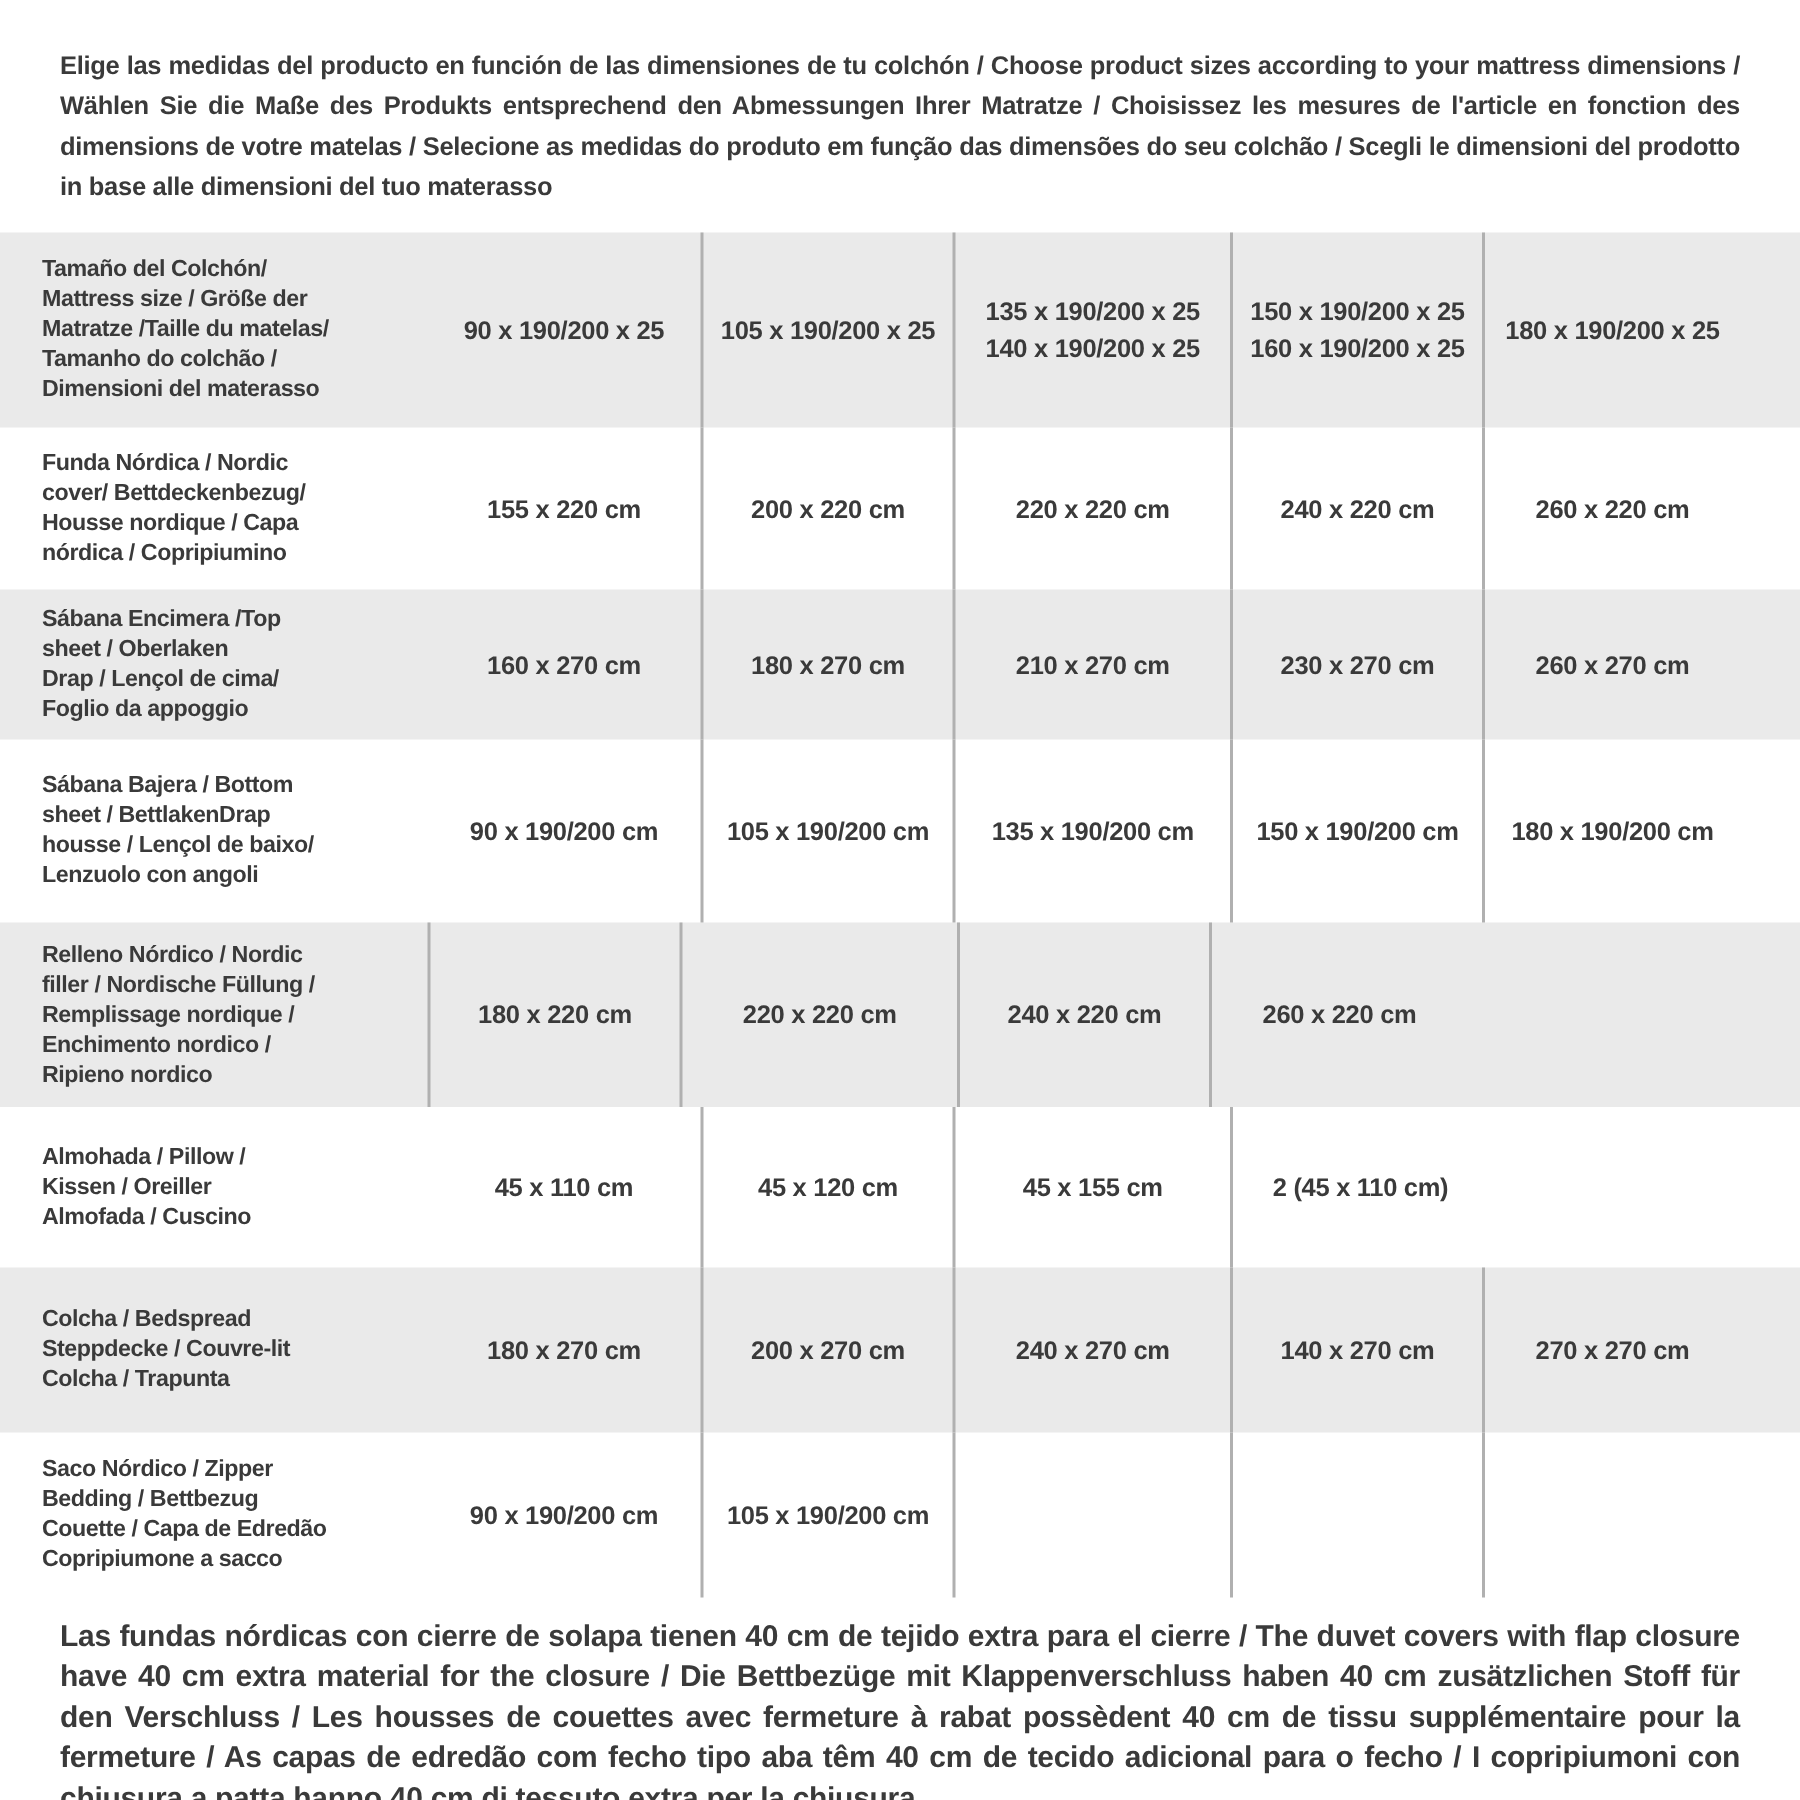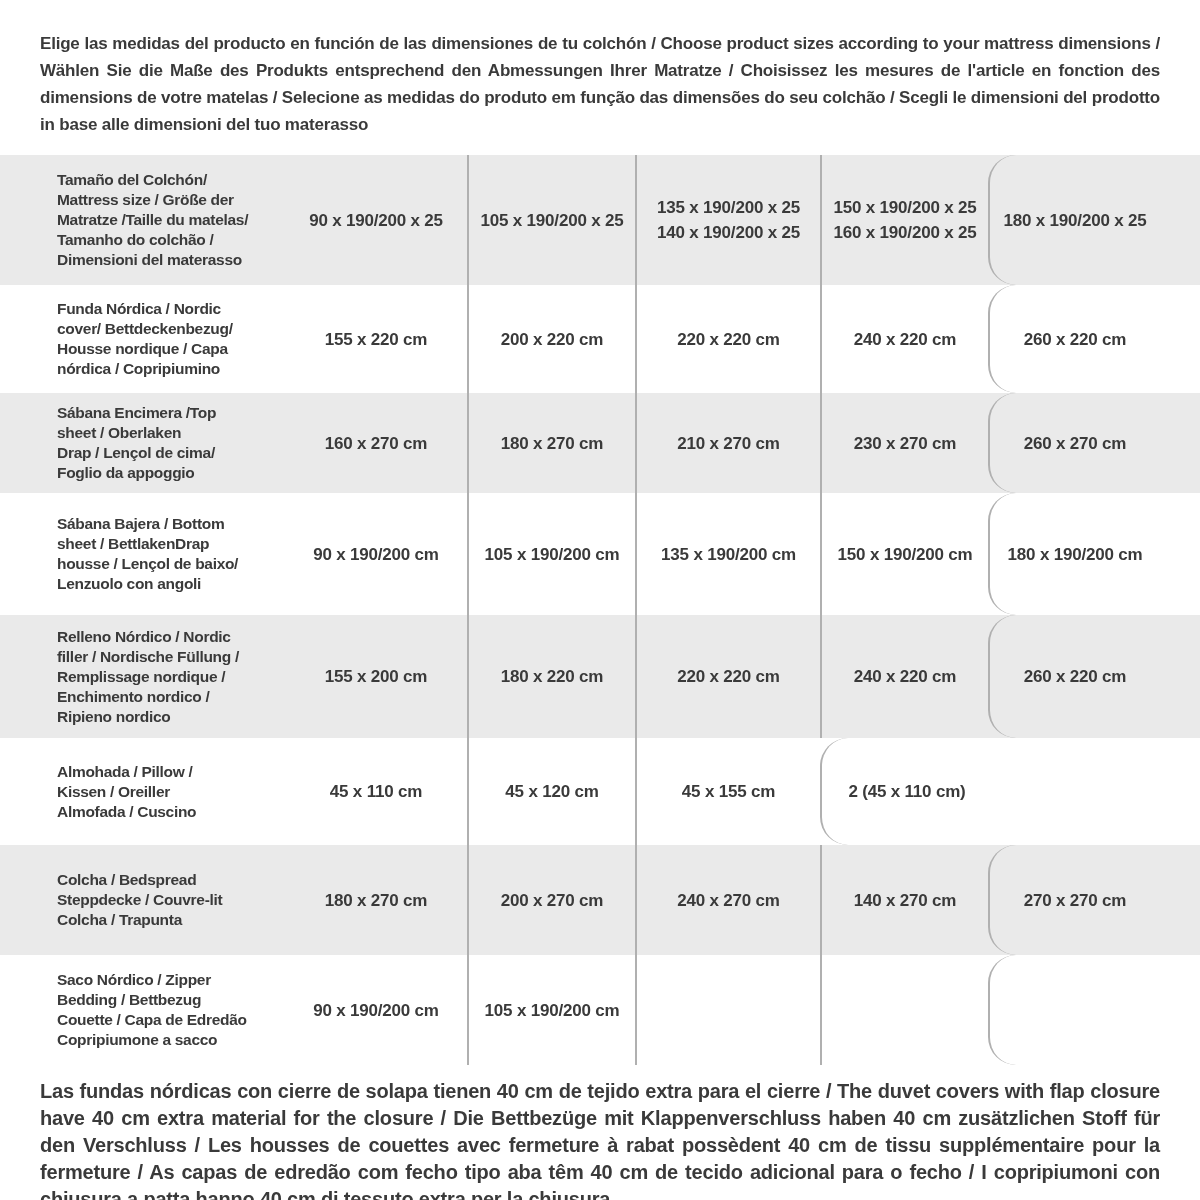--- a/index.html
+++ b/index.html
@@ -26,38 +26,38 @@
   .trow { display: flex; width: 1200px; }
   .trow.alt { background: #eaeaea; }
   .cell {
     display: flex;
     align-items: center;
     box-sizing: border-box;
     white-space: pre-line;
   }
   .cell-label {
     width: 285px;
-    padding-left: 57px;
+    padding-left: 28px;
     font-size: 15.5px;
     line-height: 20px;
     letter-spacing: -0.3px;
     text-align: left;
   }
   .cell-val {
     justify-content: center;
     text-align: center;
     font-size: 17px;
     line-height: 25px;
     letter-spacing: -0.2px;
   }
   .c2 { width: 182px; }
   .c3 { width: 168px; border-left: 2px solid #b0b0b0; }
   .c4 { width: 185px; border-left: 2px solid #b0b0b0; }
   .c5 { width: 168px; border-left: 2px solid #b0b0b0; }
-  .c6 { width: 212px; border-left: 2px solid #b0b0b0; padding-right: 40px; border-radius: 28px; }
+  .c6 { width: 212px; border-left: 2px solid #b0b0b0; padding-right: 40px; }
   .h-header  { height: 130px; }
   .h-funda   { height: 108px; }
   .h-encimera{ height: 100px; justify-content: space-between; }
   .h-bajera  { height: 122px; }
   .h-relleno { height: 123px; }
   .h-almohada{ height: 107px; }
   .h-colcha  { height: 110px; }
   .h-saco    { height: 110px; }
   .footnote {
     margin: 13px 40px 0 40px;
@@ -124,21 +124,20 @@
     <div class="cell cell-val c5">150 x 190/200 cm</div>
     <div class="cell cell-val c6">180 x 190/200 cm</div>
   </div>
 
   <div class="trow alt h-relleno">
     <div class="cell cell-label">Relleno Nórdico / Nordic
 filler / Nordische Füllung /
 Remplissage nordique /
 Enchimento nordico /
 Ripieno nordico</div>
-    <div class="cell cell-val c2">155 x 200 cm</div>
     <div class="cell cell-val c3">180 x 220 cm</div>
     <div class="cell cell-val c4">220 x 220 cm</div>
     <div class="cell cell-val c5">240 x 220 cm</div>
     <div class="cell cell-val c6">260 x 220 cm</div>
   </div>
 
   <div class="trow h-almohada">
     <div class="cell cell-label">Almohada  / Pillow /
 Kissen / Oreiller
 Almofada / Cuscino</div>

